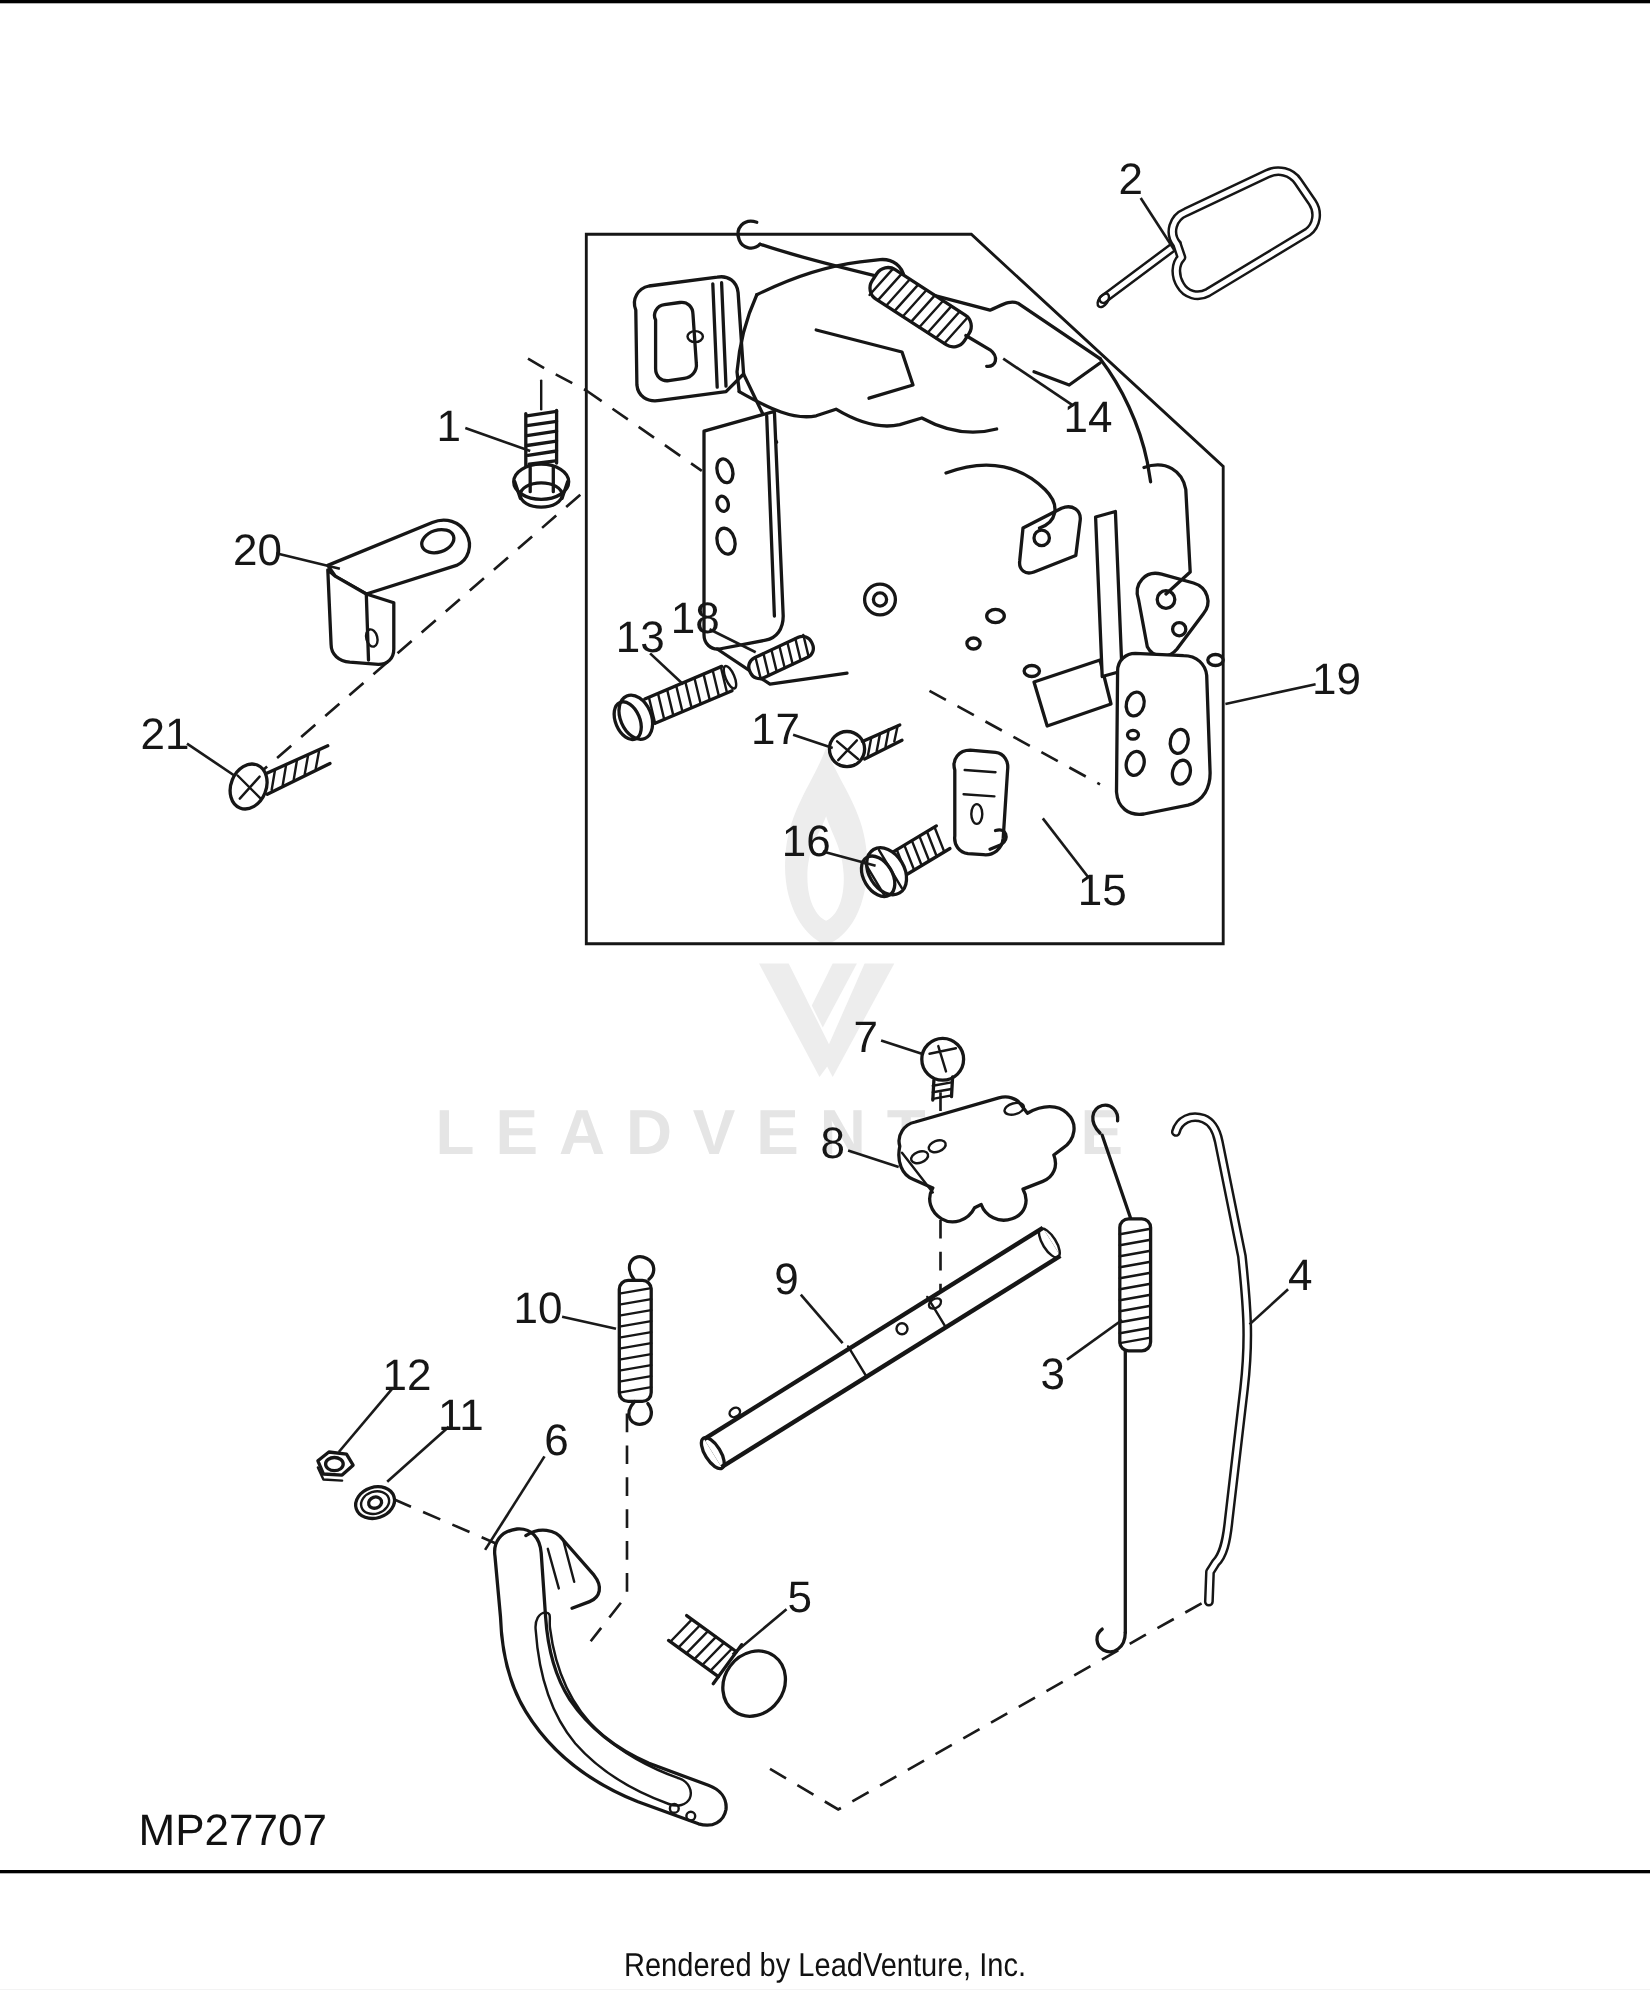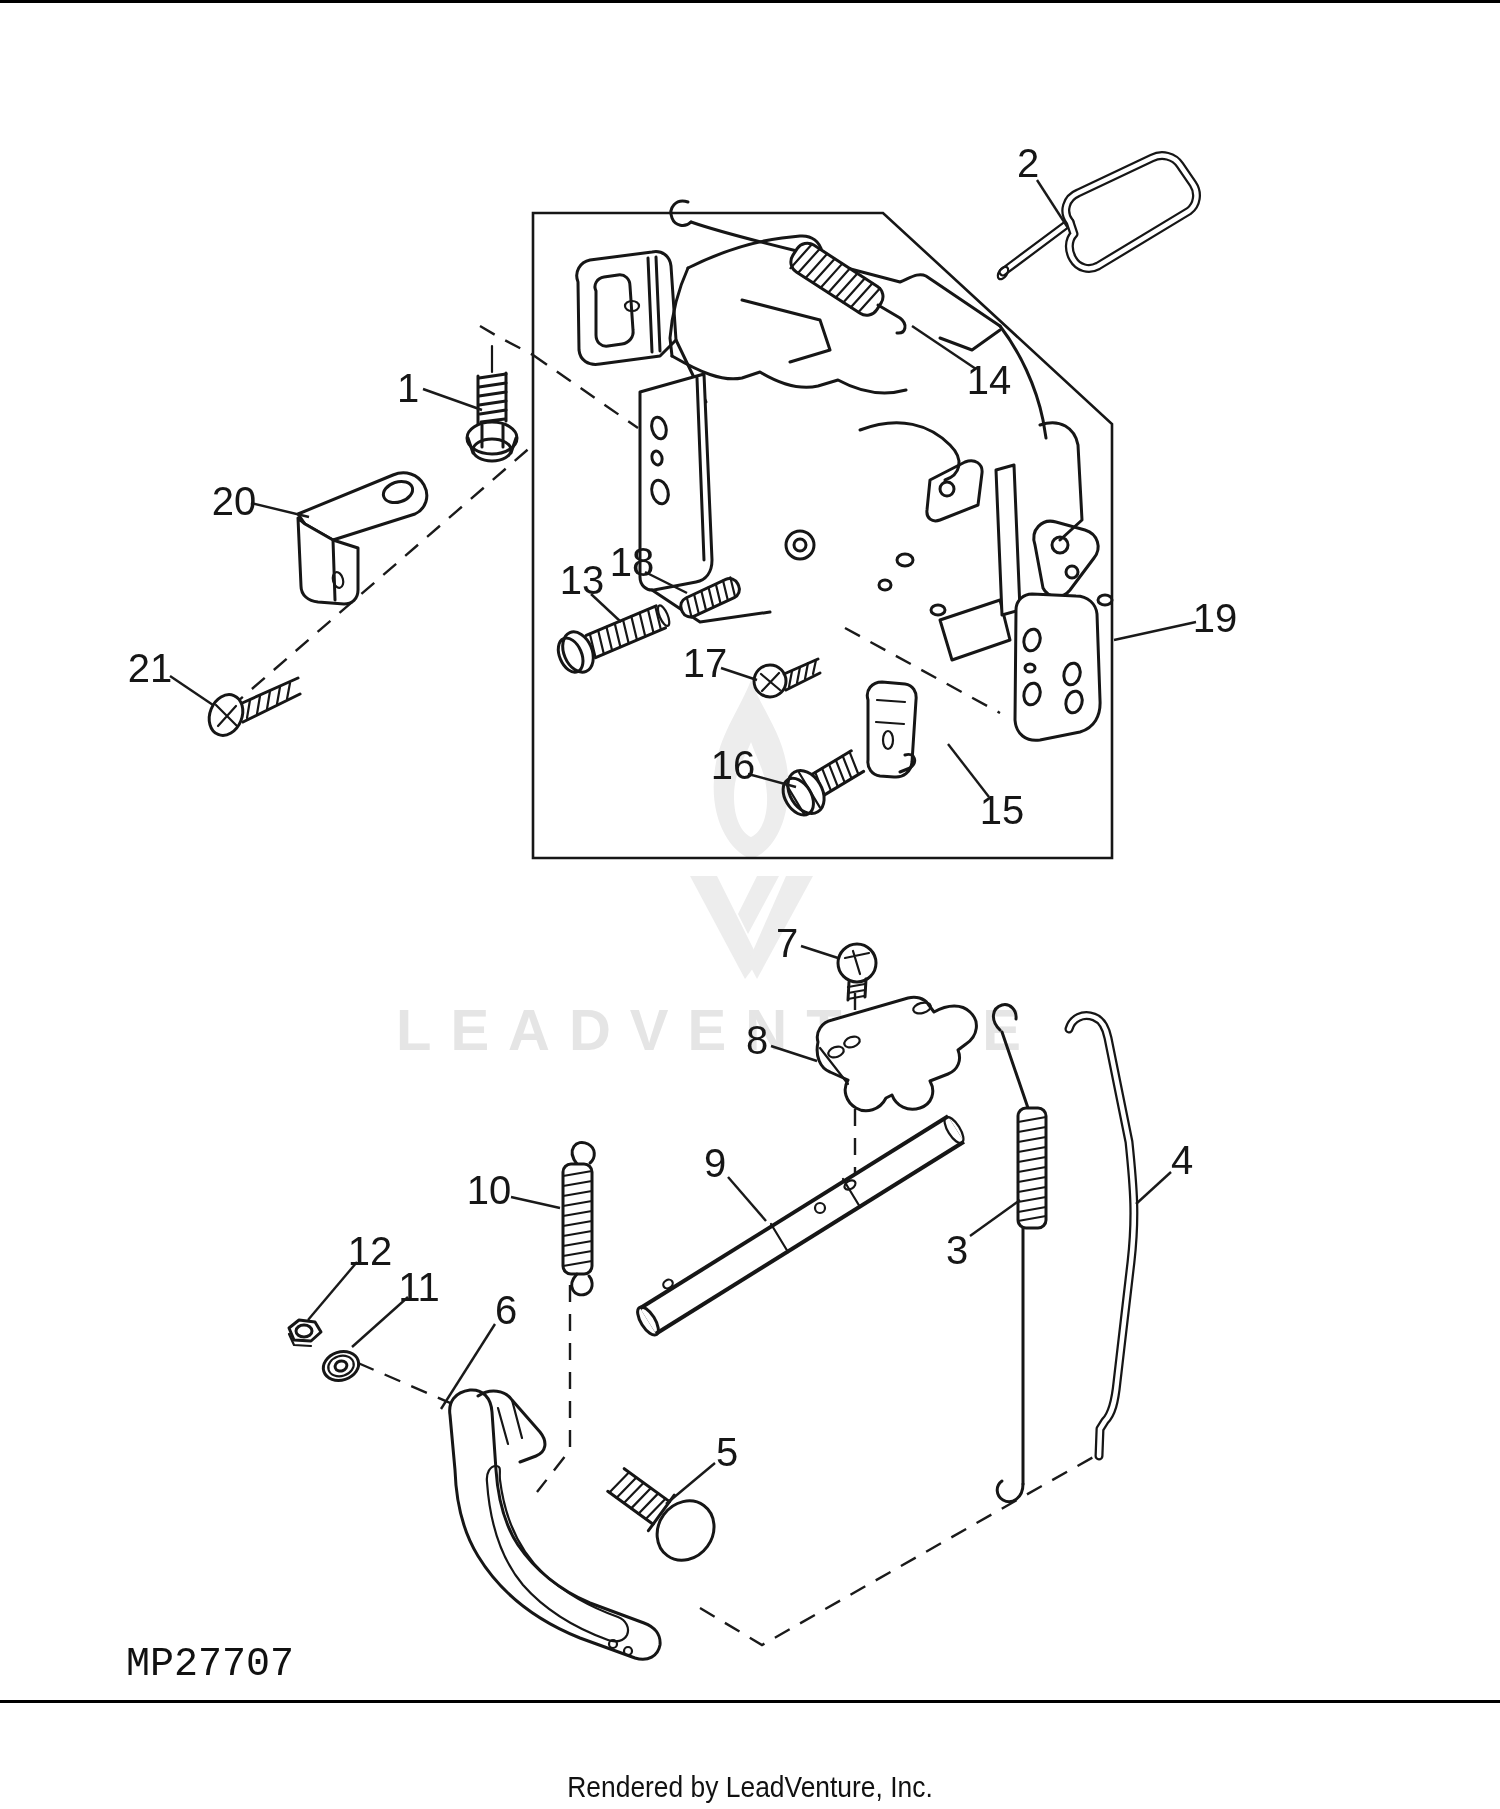--- a/index.html
+++ b/index.html
@@ -16,21 +16,21 @@
   .tube-core{fill:none;stroke:#ffffff;stroke-width:4.5;stroke-linecap:round;stroke-linejoin:round;}
   .rod{fill:none;stroke:#161616;stroke-width:34;stroke-linecap:butt;}
   .rod-core{fill:none;stroke:#ffffff;stroke-width:26;stroke-linecap:butt;}
   .dash{fill:none;stroke:#1a1a1a;stroke-width:2.4;stroke-dasharray:17 12;}
   .leader{stroke:#1a1a1a;stroke-width:2.4;}
   .callout-num{font-family:"Liberation Sans",sans-serif;font-size:40px;fill:#161616;
     text-anchor:middle;dominant-baseline:central;}
   .wm{position:absolute;color:#e5e5e5;user-select:none;}
   #wm-word{top:996px;left:718px;transform:translateX(-50%);
     font-size:58px;font-weight:700;letter-spacing:19px;white-space:nowrap;}
-  #mp-code{position:absolute;left:126px;top:1642px;font-size:40px;color:#111;font-family:Liberation Mono, monospace;}
+  #mp-code{position:absolute;left:126px;top:1642px;font-size:40px;color:#111;}
   #footer-text{position:absolute;left:50%;top:1770px;transform:translateX(-50%) scaleX(0.88);
     font-size:30px;color:#111;white-space:nowrap;}
 </style>
 </head>
 <body>
 
 <div id="stage">
 
   <div id="wm-word" class="wm">LEADVENTURE</div>
 

